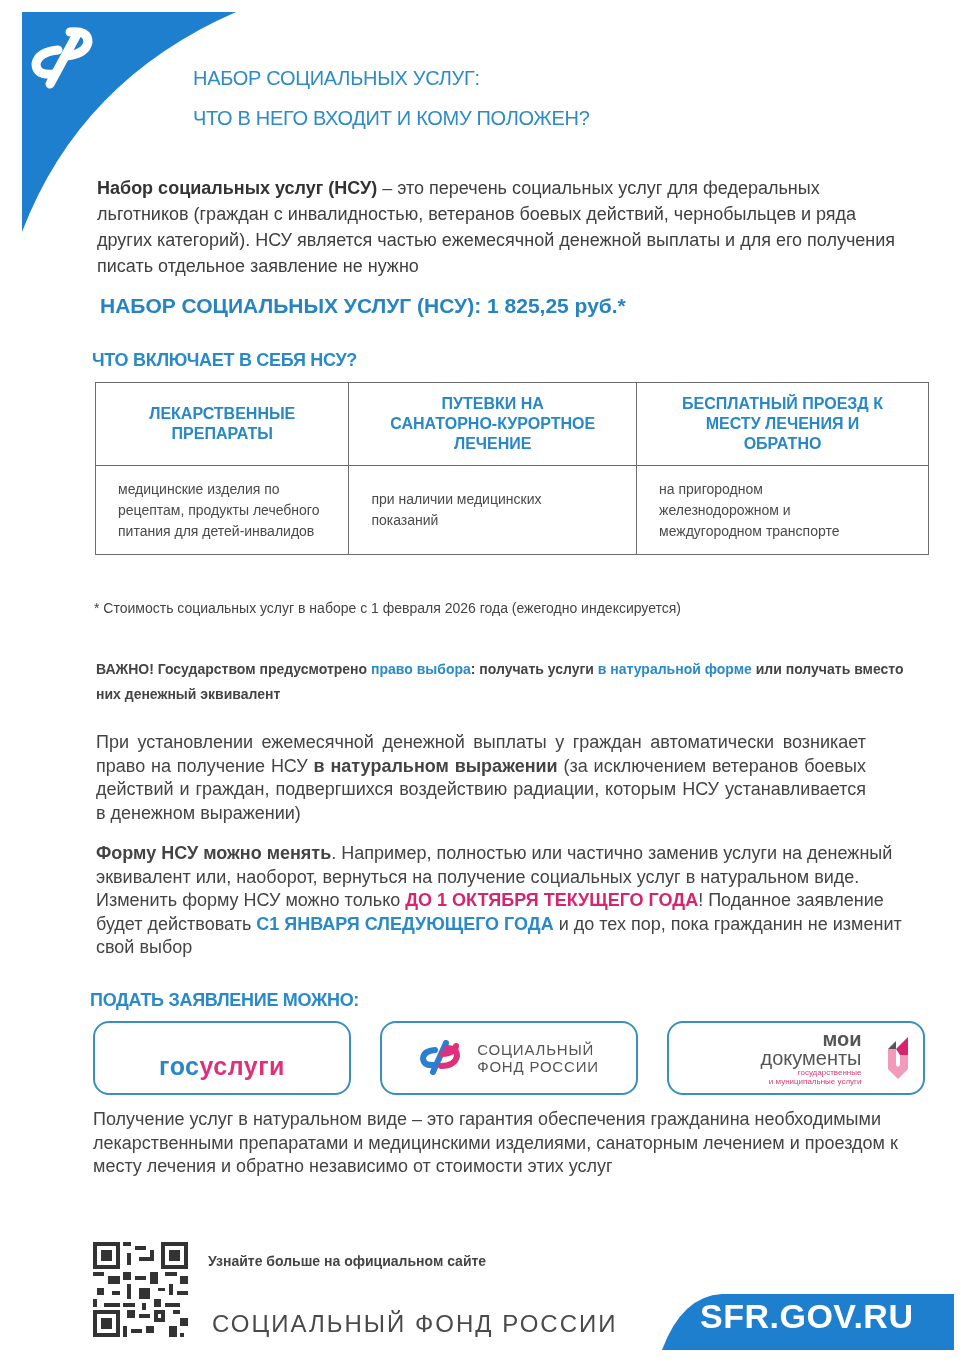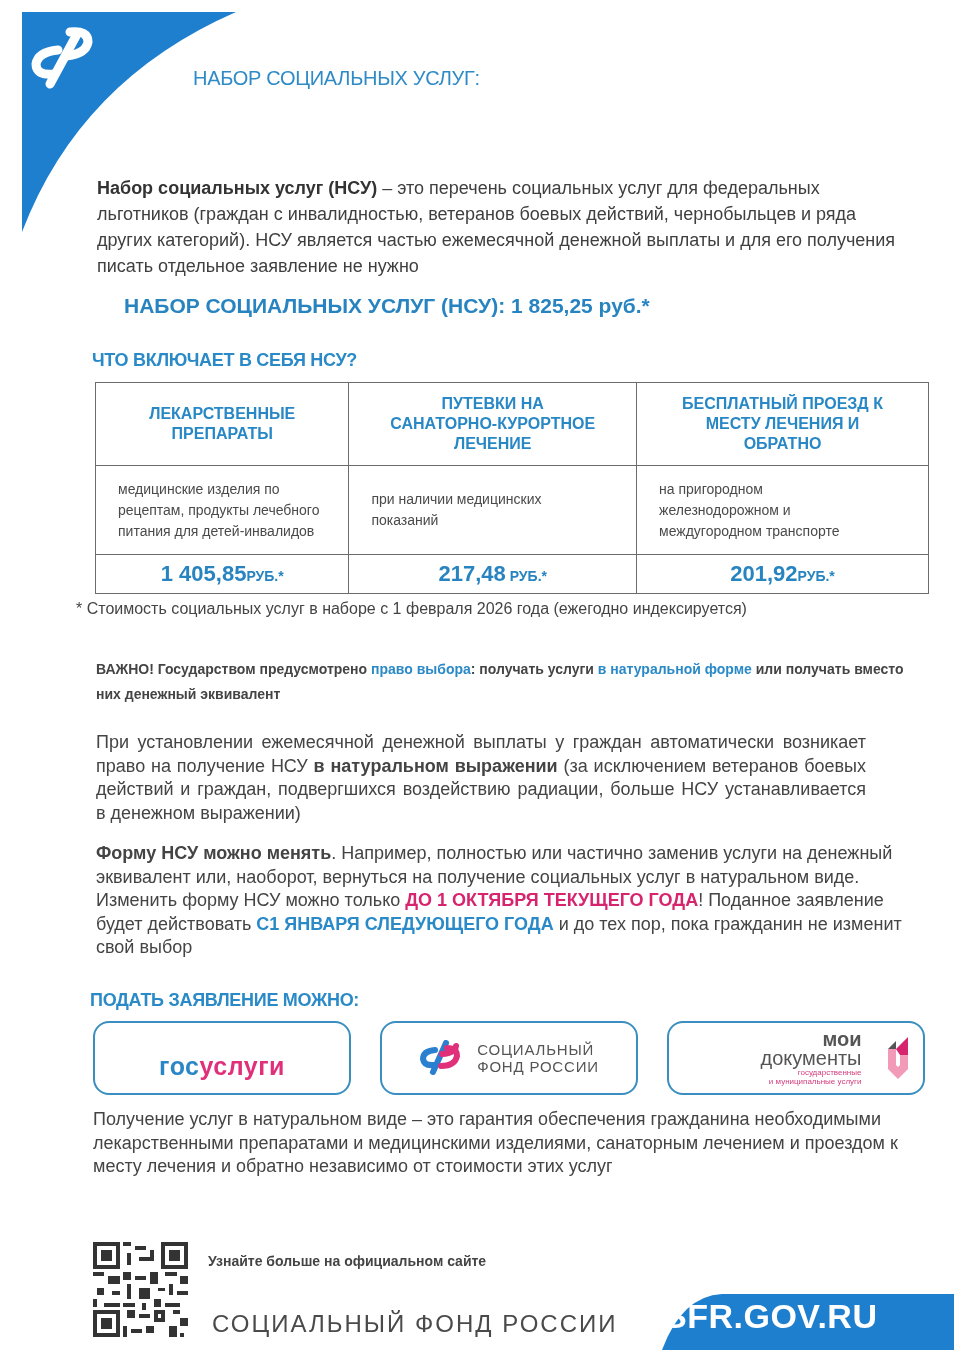--- a/index.html
+++ b/index.html
@@ -12,21 +12,21 @@
   .corner { left: 0; top: 0; width: 260px; height: 240px; }
   .title {
     left: 193px; top: 58px; font-size: 20px; line-height: 40px;
     color: #2e8bc6; letter-spacing: -0.3px; font-weight: normal;
   }
   .intro {
     left: 97px; top: 175px; width: 810px; font-size: 18px; line-height: 26px; color: #3f3f3f;
   }
   .intro b { color: #333; }
   .nsu-total {
-    left: 124px; top: 294px; font-size: 21px; font-weight: bold; color: #2784c0;
+    left: 100px; top: 294px; font-size: 21px; font-weight: bold; color: #2784c0;
   }
   .section-h {
     font-size: 18px; font-weight: bold; color: #2a8ac7; letter-spacing: -0.3px;
   }
   .includes-h { left: 92px; top: 350px; }
   table.nsu {
     position: absolute; left: 95px; top: 382px; width: 834px;
     border-collapse: collapse;
   }
   table.nsu td { border: 1.5px solid #6b6b6b; text-align: center; vertical-align: middle; }
@@ -35,21 +35,21 @@
   }
   table.nsu tr.desc td {
     height: 86px; color: #4a4a4a; font-size: 14px; line-height: 21px; text-align: left;
     padding-left: 22px;
   }
   table.nsu tr.price td {
     height: 36px; font-weight: bold; color: #2784c0; font-size: 22px;
   }
   table.nsu tr.price td .unit { font-size: 14px; }
   .col1 { width: 300px; } .col2 { width: 254px; } .col3 { width: 278px; }
-  .footnote { left: 76px; top: 600px; font-size: 16px; color: #444; }
+  .footnote { left: 94px; top: 600px; font-size: 14px; color: #444; }
   .important {
     left: 96px; top: 657px; width: 830px; font-size: 14px; line-height: 25px;
     font-weight: bold; color: #444;
   }
   .blue { color: #2a8ac7; }
   .pink { color: #d6246e; }
   .p1 {
     left: 96px; top: 731px; width: 770px; font-size: 18px; line-height: 23.5px; color: #444;
     text-align: justify;
   }
@@ -75,37 +75,38 @@
   .md-doc { font-size: 20px; color: #555; line-height: 20px; margin-left: 40px; }
   .md-sub { font-size: 8px; color: #d23c7c; line-height: 9px; }
   .p3 {
     left: 93px; top: 1108px; width: 810px; font-size: 18px; line-height: 23.5px; color: #444;
   }
   .qr { left: 93px; top: 1242px; width: 95px; height: 95px; }
   .learn { left: 208px; top: 1253px; font-size: 14px; font-weight: bold; color: #444; }
   .fund { left: 212px; top: 1310px; font-size: 24px; color: #4a4a4a; letter-spacing: 2px; }
   .site-band { left: 662px; top: 1292px; width: 292px; height: 58px; }
   .site-text {
-    left: 664px; top: 1297px; font-size: 34px; font-weight: bold; color: #ffffff; letter-spacing: 0.5px;
+    left: 700px; top: 1297px; font-size: 34px; font-weight: bold; color: #ffffff; letter-spacing: 0.5px;
   }
 </style>
 </head>
 <body>
 
 <svg class="abs corner" viewBox="0 0 260 240">
   <path d="M22 12 L236 12 Q80 80 22 232 Z" fill="#1e7fcf"></path>
   <g fill="none" stroke="#ffffff" stroke-width="9" stroke-linecap="round">
     <path d="M58 50 Q38 52 36 64 Q36 76 54 74"></path>
     <path d="M76 36 L50 84"></path>
     <path d="M66 56 Q86 54 88 42 Q88 30 70 32"></path>
   </g>
 </svg>
 
 <div class="abs title">
   <div>НАБОР СОЦИАЛЬНЫХ УСЛУГ:</div>
+  <div>ЧТО В НЕГО ВХОДИТ И КОМУ ПОЛОЖЕН?</div>
 </div>
 
 <div class="abs intro">
   <b>Набор социальных услуг (НСУ)</b><span> – это перечень социальных услуг для федеральных льготников (граждан с инвалидностью, ветеранов боевых действий, чернобыльцев и ряда других категорий). НСУ является частью ежемесячной денежной выплаты и для его получения писать отдельное заявление не нужно</span>
 </div>
 
 <div class="abs nsu-total">НАБОР СОЦИАЛЬНЫХ УСЛУГ (НСУ): 1 825,25 руб.*</div>
 
 <div class="abs section-h includes-h">ЧТО ВКЛЮЧАЕТ В СЕБЯ НСУ?</div>
 
@@ -114,36 +115,31 @@
       <tr class="head">
     <td class="col1">ЛЕКАРСТВЕННЫЕ ПРЕПАРАТЫ</td>
     <td class="col2" style="padding:0 40px;">ПУТЕВКИ НА САНАТОРНО-КУРОРТНОЕ ЛЕЧЕНИЕ</td>
     <td class="col3" style="padding:0 30px;">БЕСПЛАТНЫЙ ПРОЕЗД К МЕСТУ ЛЕЧЕНИЯ И ОБРАТНО</td>
   </tr>
   <tr class="desc">
     <td>медицинские изделия по рецептам, продукты лечебного питания для детей-инвалидов</td>
     <td style="padding-right:50px;">при наличии медицинских показаний</td>
     <td style="padding-right:50px;">на пригородном железнодорожном и междугородном транспорте</td>
   </tr>
-  <tr class="price">
-    <td><span>1 405,85</span><span class="unit">РУБ.*</span></td>
-    <td><span>217,48</span><span class="unit"> РУБ.*</span></td>
-    <td><span>201,92</span><span class="unit">РУБ.*</span></td>
-  </tr>
 </tbody>
   </table>
 
 <div class="abs footnote">* Стоимость социальных услуг в наборе с 1 февраля 2026 года (ежегодно индексируется)</div>
 
 <div class="abs important">
   <span>ВАЖНО! Государством предусмотрено </span><span class="blue">право выбора</span><span>: получать услуги </span><span class="blue">в натуральной форме</span><span> или получать вместо них денежный эквивалент</span>
 </div>
 
 <div class="abs p1">
-  <span>При установлении ежемесячной денежной выплаты у граждан автоматически возникает право на получение НСУ </span><b>в натуральном выражении</b><span> (за исключением ветеранов боевых действий и граждан, подвергшихся воздействию радиации, больше НСУ устанавливается в денежном выражении)</span>
+  <span>При установлении ежемесячной денежной выплаты у граждан автоматически возникает право на получение НСУ </span><b>в натуральном выражении</b><span> (за исключением ветеранов боевых действий и граждан, подвергшихся воздействию радиации, которым НСУ устанавливается в денежном выражении)</span>
 </div>
 
 <div class="abs p2">
   <b>Форму НСУ можно менять</b><span>. Например, полностью или частично заменив услуги на денежный эквивалент или, наоборот, вернуться на получение социальных услуг в натуральном виде. Изменить форму НСУ можно только </span><b class="pink">ДО 1 ОКТЯБРЯ ТЕКУЩЕГО ГОДА</b><span>! Поданное заявление будет действовать </span><b class="blue">С1 ЯНВАРЯ СЛЕДУЮЩЕГО ГОДА</b><span> и до тех пор, пока гражданин не изменит свой выбор</span>
 </div>
 
 <div class="abs section-h apply-h">ПОДАТЬ ЗАЯВЛЕНИЕ МОЖНО:</div>
 
 <div class="card card1">
   <span class="gos"><span class="g1">гос</span><span class="g2">услуги</span></span>

